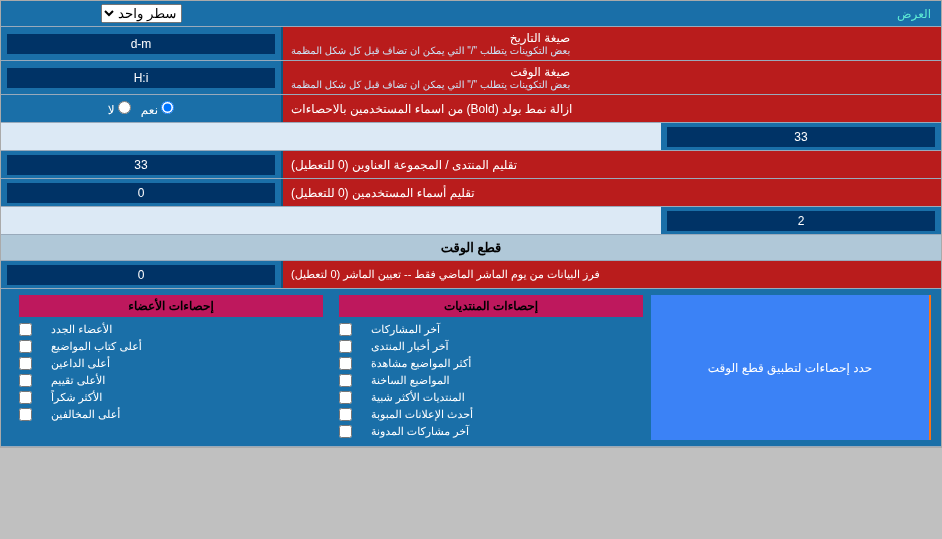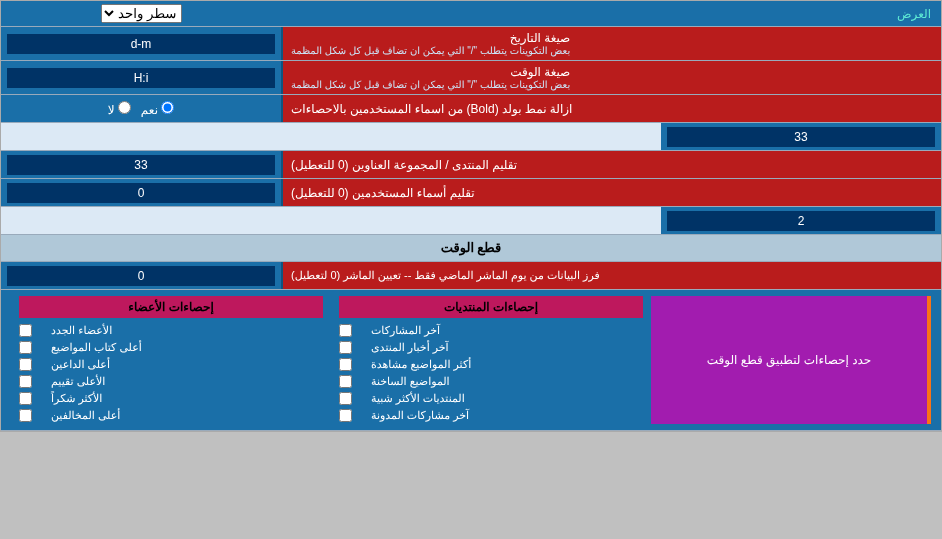--- a/index.html
+++ b/index.html
@@ -56,21 +56,20 @@
       font-family: Arial, sans-serif;
     }
     .section-header {
       background: #b0c8d8;
       color: #000;
       font-weight: bold;
       text-align: center;
       padding: 5px;
       border-bottom: 1px solid #9ab;
       font-size: 13px;
-      font-family: Liberation Serif, serif;
     }
     .radio-row {
       display: flex;
       align-items: center;
       justify-content: flex-end;
       gap: 10px;
       padding: 0 8px;
     }
     .radio-label {
       color: #fff;
@@ -103,29 +102,29 @@
       padding: 2px 0;
       color: #fff;
       font-size: 11px;
     }
     .checkbox-item input[type="checkbox"] {
       cursor: pointer;
     }
     
     .section-right-label {
       width: 280px;
-      background: #a21caf;
+      background: #3b82f6;
       color: #fff;
       display: flex;
       align-items: center;
       justify-content: center;
       text-align: center;
       padding: 4px 8px;
       font-size: 12px;
-      border-right: 4px solid #f97316;
+      border-right: 2px solid #f97316;
     }
     .top-row {
       display: flex;
       align-items: center;
       background: #1a6fa8;
       border-bottom: 1px solid #9ab;
       min-height: 26px;
     }
     .top-row-label {
       flex: 1;
@@ -256,20 +255,24 @@
         </div>
         <div class="checkbox-item">
           <span>المواضيع الساخنة</span>
           <input type="checkbox" style="">
         </div>
         <div class="checkbox-item">
           <span>المنتديات الأكثر شبية</span>
           <input type="checkbox" style="">
         </div>
         <div class="checkbox-item">
+          <span>أحدث الإعلانات المبوبة</span>
+          <input type="checkbox" style="">
+        </div>
+        <div class="checkbox-item">
           <span>آخر مشاركات المدونة</span>
           <input type="checkbox" style="">
         </div>
       </div>
 
       <div class="checkboxes-col">
         <div class="checkboxes-header">إحصاءات الأعضاء</div>
         <div class="checkbox-item">
           <span>الأعضاء الجدد</span>
           <input type="checkbox" style="">

